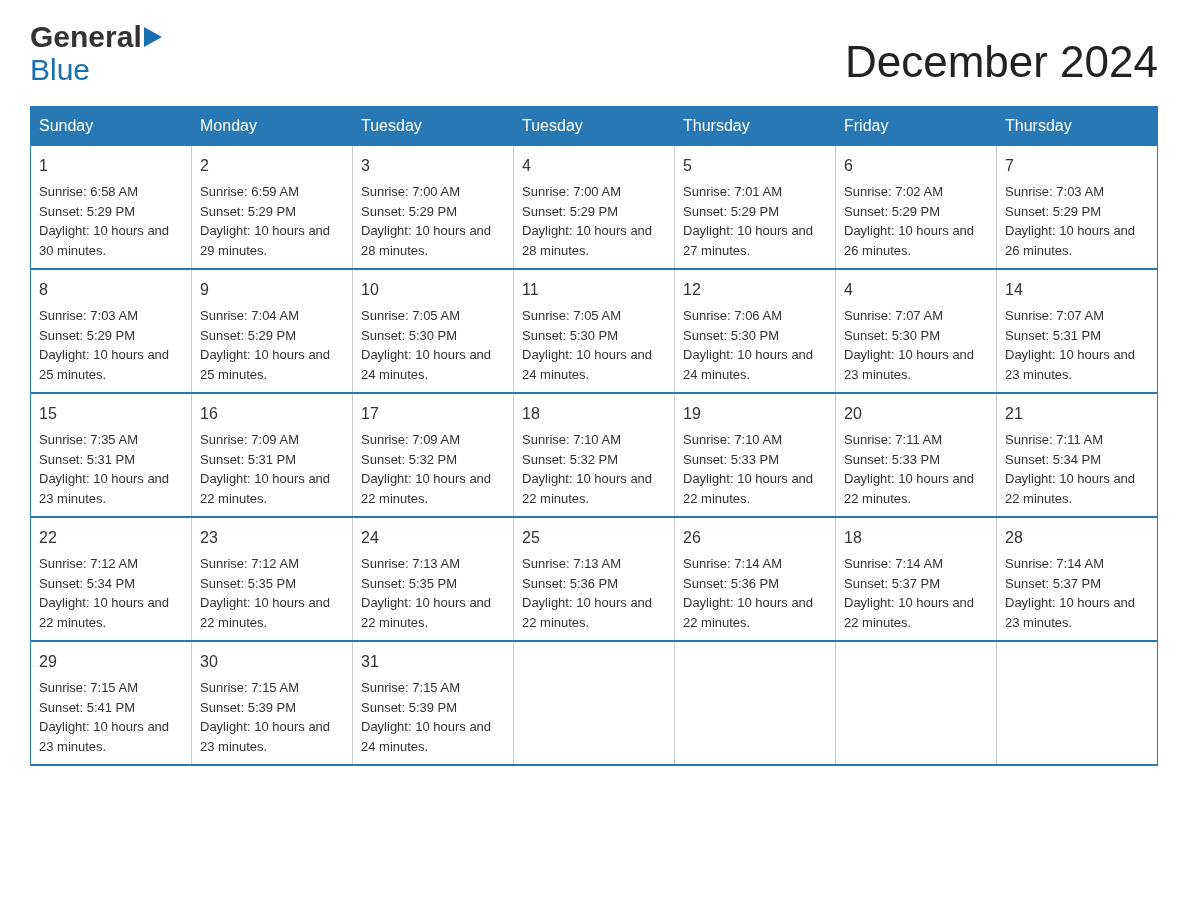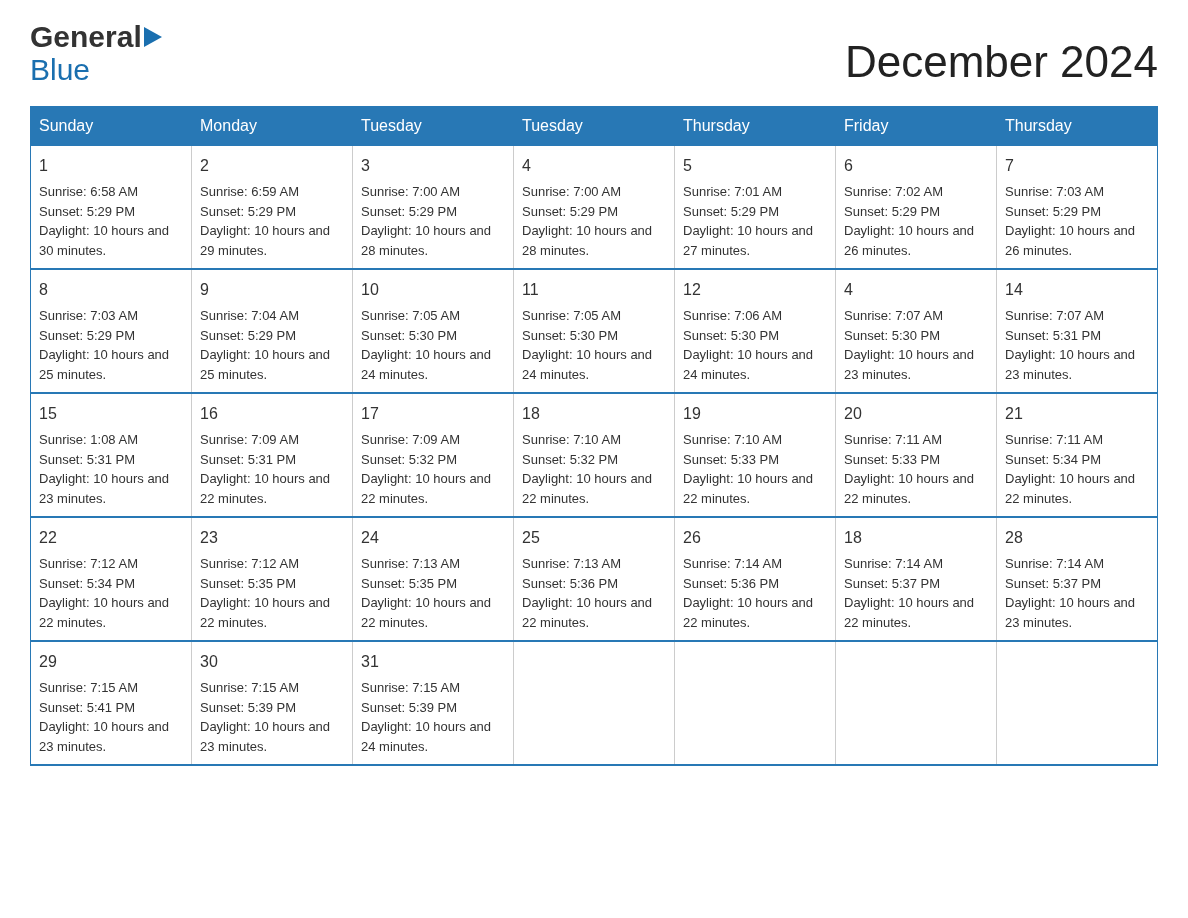--- a/index.html
+++ b/index.html
@@ -123,21 +123,21 @@
       <tr>
         <td><span class="day-num">8</span><span class="day-info">Sunrise: 7:03 AM</span><br><span class="day-info">Sunset: 5:29 PM</span><br><span class="day-info">Daylight: 10 hours and 25 minutes.</span></td>
         <td><span class="day-num">9</span><span class="day-info">Sunrise: 7:04 AM</span><br><span class="day-info">Sunset: 5:29 PM</span><br><span class="day-info">Daylight: 10 hours and 25 minutes.</span></td>
         <td><span class="day-num">10</span><span class="day-info">Sunrise: 7:05 AM</span><br><span class="day-info">Sunset: 5:30 PM</span><br><span class="day-info">Daylight: 10 hours and 24 minutes.</span></td>
         <td><span class="day-num">11</span><span class="day-info">Sunrise: 7:05 AM</span><br><span class="day-info">Sunset: 5:30 PM</span><br><span class="day-info">Daylight: 10 hours and 24 minutes.</span></td>
         <td><span class="day-num">12</span><span class="day-info">Sunrise: 7:06 AM</span><br><span class="day-info">Sunset: 5:30 PM</span><br><span class="day-info">Daylight: 10 hours and 24 minutes.</span></td>
         <td><span class="day-num">4</span><span class="day-info">Sunrise: 7:07 AM</span><br><span class="day-info">Sunset: 5:30 PM</span><br><span class="day-info">Daylight: 10 hours and 23 minutes.</span></td>
         <td><span class="day-num">14</span><span class="day-info">Sunrise: 7:07 AM</span><br><span class="day-info">Sunset: 5:31 PM</span><br><span class="day-info">Daylight: 10 hours and 23 minutes.</span></td>
       </tr>
       <tr>
-        <td><span class="day-num">15</span><span class="day-info">Sunrise: 1:08 AM</span><br><span class="day-info">Sunset: 5:31 PM</span><br><span class="day-info">Daylight: 10 hours and 23 minutes.</span></td>
+        <td><span class="day-num">15</span><span class="day-info">Sunrise: 7:35 AM</span><br><span class="day-info">Sunset: 5:31 PM</span><br><span class="day-info">Daylight: 10 hours and 23 minutes.</span></td>
         <td><span class="day-num">16</span><span class="day-info">Sunrise: 7:09 AM</span><br><span class="day-info">Sunset: 5:31 PM</span><br><span class="day-info">Daylight: 10 hours and 22 minutes.</span></td>
         <td><span class="day-num">17</span><span class="day-info">Sunrise: 7:09 AM</span><br><span class="day-info">Sunset: 5:32 PM</span><br><span class="day-info">Daylight: 10 hours and 22 minutes.</span></td>
         <td><span class="day-num">18</span><span class="day-info">Sunrise: 7:10 AM</span><br><span class="day-info">Sunset: 5:32 PM</span><br><span class="day-info">Daylight: 10 hours and 22 minutes.</span></td>
         <td><span class="day-num">19</span><span class="day-info">Sunrise: 7:10 AM</span><br><span class="day-info">Sunset: 5:33 PM</span><br><span class="day-info">Daylight: 10 hours and 22 minutes.</span></td>
         <td><span class="day-num">20</span><span class="day-info">Sunrise: 7:11 AM</span><br><span class="day-info">Sunset: 5:33 PM</span><br><span class="day-info">Daylight: 10 hours and 22 minutes.</span></td>
         <td><span class="day-num">21</span><span class="day-info">Sunrise: 7:11 AM</span><br><span class="day-info">Sunset: 5:34 PM</span><br><span class="day-info">Daylight: 10 hours and 22 minutes.</span></td>
       </tr>
       <tr>
         <td><span class="day-num">22</span><span class="day-info">Sunrise: 7:12 AM</span><br><span class="day-info">Sunset: 5:34 PM</span><br><span class="day-info">Daylight: 10 hours and 22 minutes.</span></td>
         <td><span class="day-num">23</span><span class="day-info">Sunrise: 7:12 AM</span><br><span class="day-info">Sunset: 5:35 PM</span><br><span class="day-info">Daylight: 10 hours and 22 minutes.</span></td>

